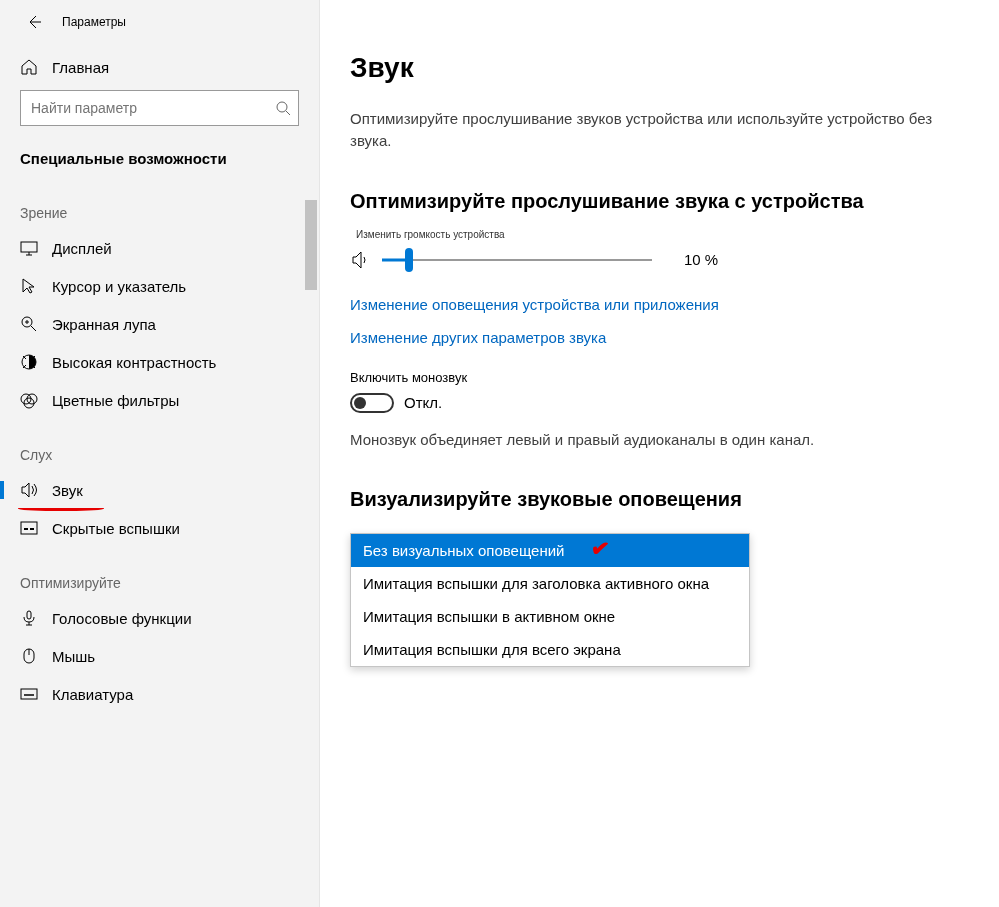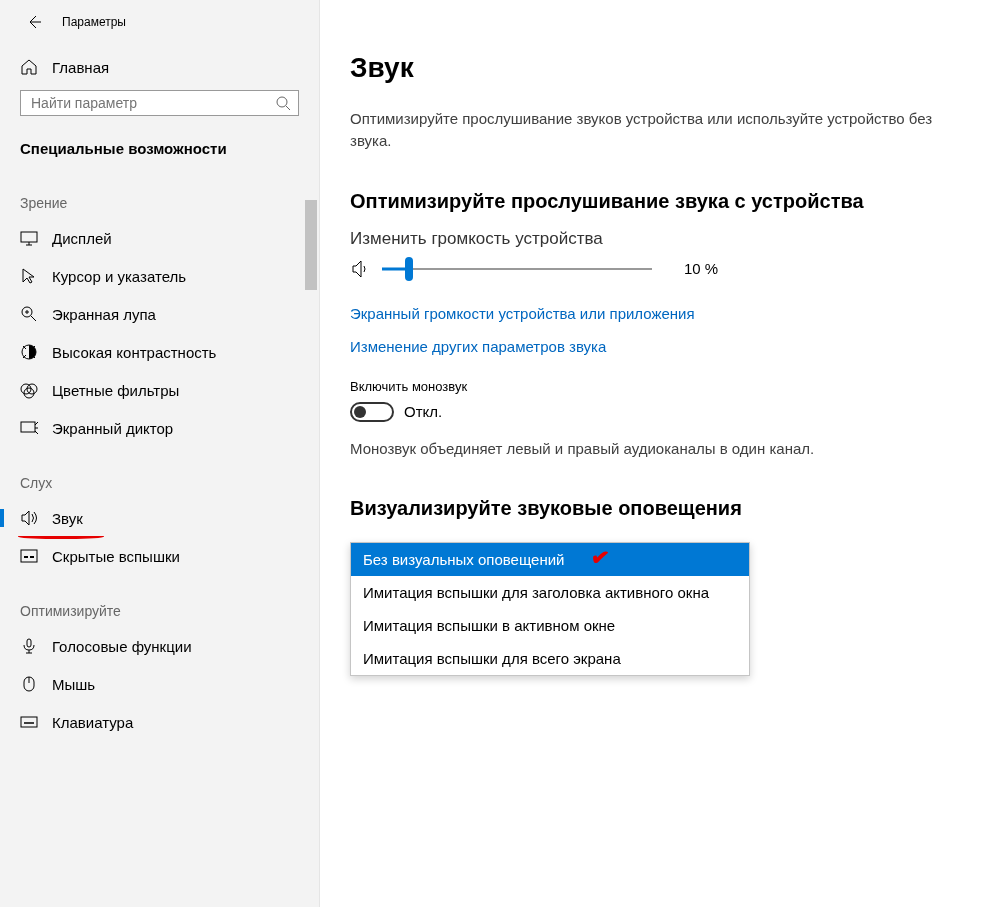--- a/index.html
+++ b/index.html
@@ -11,40 +11,40 @@
 .titlebar { display: flex; align-items: center; padding: 12px 20px 8px 24px; }
 .back-btn { width: 20px; height: 20px; display: flex; align-items: center; justify-content: center; cursor: pointer; }
 .title { font-size: 12px; margin-left: 18px; color: #000; }
 
 .sb-section { padding: 0 20px; }
 .home-row { display: flex; align-items: center; padding: 18px 0 14px 0; }
 .home-icon { width: 18px; margin-right: 14px; }
 .home-label { font-size: 15px; }
 
 .search { position: relative; margin-bottom: 20px; }
-.search input { width: 100%; height: 26px; border: 1px solid #999; padding: 0 34px 0 10px; font-size: 14px; background: #fff; }
+.search input { width: 100%; height: 36px; border: 1px solid #999; padding: 0 34px 0 10px; font-size: 14px; background: #fff; }
 .search .si { position: absolute; right: 8px; top: 50%; transform: translateY(-50%); width: 16px; height: 16px; }
 
 .cat-title { font-size: 15px; font-weight: 600; padding: 4px 0 10px 0; }
 
 .group-label { font-size: 14px; color: #666; padding: 28px 20px 8px 20px; }
 .nav-item { display: flex; align-items: center; padding: 10px 20px; cursor: pointer; position: relative; }
 .nav-item .ni { width: 18px; height: 18px; margin-right: 14px; display: flex; align-items: center; justify-content: center; }
 .nav-item .lbl { font-size: 15px; }
 .nav-item.active::before { content: ""; position: absolute; left: 0; top: 10px; bottom: 10px; width: 4px; background: #0078d4; }
 
 .underline-red { position: absolute; width: 86px; height: 6px; background: transparent; border-bottom: 3px solid #e60000; border-radius: 0 0 40% 40%; }
 
 .scrollbar-track { position: absolute; right: 0; top: 200px; bottom: 0; width: 16px; background: #f3f3f3; }
 .scrollbar-thumb { position: absolute; right: 2px; top: 0; width: 12px; height: 90px; background: #c2c2c2; }
 
 .main h1 { font-size: 28px; font-weight: 600; padding-top: 52px; padding-bottom: 24px; }
 .main .desc { font-size: 15px; color: #404040; line-height: 1.45; }
 .main h2 { font-size: 20px; font-weight: 600; padding-top: 38px; padding-bottom: 16px; }
-.main .sublabel { font-size: 17px; color: #333; padding-bottom: 8px; }
+.main .sublabel { font-size: 10px; color: #333; padding-bottom: 8px; margin-left: 6px; }
 
 .volume-row { display: flex; align-items: center; padding-bottom: 16px; }
 .vol-icon { width: 22px; margin-right: 10px; }
 .slider { position: relative; width: 270px; height: 24px; }
 .slider .track { position: absolute; top: 50%; left: 0; right: 0; height: 2px; background: #999; transform: translateY(-50%); }
 .slider .fill { position: absolute; top: 50%; left: 0; width: 10%; height: 3px; background: #0078d4; transform: translateY(-50%); }
 .slider .thumb { position: absolute; top: 50%; left: 10%; width: 8px; height: 24px; background: #0078d4; border-radius: 4px; transform: translate(-50%,-50%); }
 .vol-val { margin-left: 32px; font-size: 15px; }
 
 .link { color: #0067c0; font-size: 15px; padding: 8px 0; cursor: pointer; display: block; }
@@ -142,29 +142,20 @@
     <div class="nav-item">
       <span class="ni">
           <svg width="18" height="18" viewBox="0 0 18 18">
             <circle cx="6" cy="8" r="5" stroke="#000" fill="none"></circle>
             <circle cx="12" cy="8" r="5" stroke="#000" fill="none"></circle>
             <circle cx="9" cy="12" r="5" stroke="#000" fill="none"></circle>
           </svg>
         </span>
       <span class="lbl">Цветные фильтры</span>
     </div>
-    <div class="nav-item">
-      <span class="ni">
-          <svg width="18" height="18" viewBox="0 0 18 18">
-            <rect x="1" y="3" width="14" height="10" stroke="#000" fill="none"></rect>
-            <path d="M15 6 L18 3 M15 9 L18 9 M15 12 L18 15" stroke="#000"></path>
-          </svg>
-        </span>
-      <span class="lbl">Экранный диктор</span>
-    </div>
 
     <div class="group-label">Слух</div>
     <div class="nav-item active" style="position:relative;">
       <span class="ni">
           <svg width="18" height="18" viewBox="0 0 18 18">
             <path d="M2 6 L5 6 L9 2 L9 16 L5 12 L2 12 Z" stroke="#000" fill="none"></path>
             <path d="M12 5 Q15 9 12 13 M14 3 Q19 9 14 15" stroke="#000" fill="none"></path>
           </svg>
         </span>
       <span class="lbl">Звук</span>
@@ -227,21 +218,21 @@
             <path d="M14 8 Q16 11 14 14" stroke="#000" fill="none"></path>
           </svg>
       </span>
       <div class="slider">
         <div class="track"></div>
         <div class="fill"></div>
         <div class="thumb"></div>
       </div>
       <span class="vol-val">10 %</span>
     </div>
-    <a class="link">Экранный громкости устройства или приложения</a>
+    <a class="link">Изменение оповещения устройства или приложения</a>
     <a class="link">Изменение других параметров звука</a>
 
     <div class="toggle-label" style="padding-top:16px;">Включить монозвук</div>
     <div class="toggle-row">
       <div class="toggle">
         <div class="knob"></div>
       </div>
       <span class="toggle-state">Откл.</span>
     </div>
     <div class="desc">Монозвук объединяет левый и правый аудиоканалы в один канал.</div>

